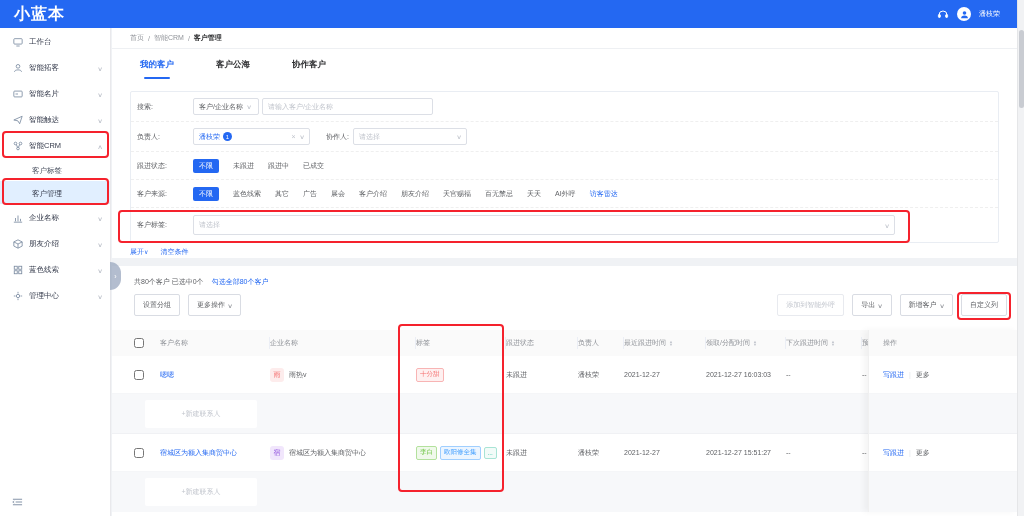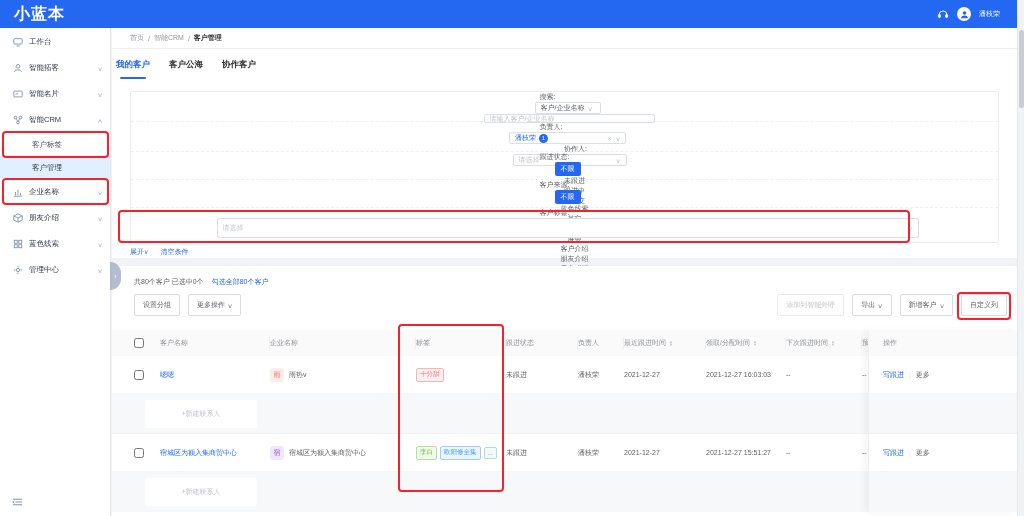--- a/index.html
+++ b/index.html
@@ -27,27 +27,27 @@
   .side-item.active { background:#e1efff; color:#33394a; }
   .chev { color:#b7bcc6; font-size:6px; transform:scaleX(1.3); }
   .side-collapse-handle { position:absolute; left:110px; top:262px; width:11px; height:28px; background:#9aa8bf; opacity:.75; border-radius:0 14px 14px 0; display:flex; align-items:center; justify-content:center; color:#fff; font-size:7px; z-index:6; }
   .side-bottom { position:absolute; left:12px; bottom:9px; }
 
   
   .breadcrumb-bar { position:absolute; left:112px; top:28px; width:905px; height:21px; background:#fff; border-bottom:1px solid #eef0f3; display:flex; align-items:center; padding-left:18px; gap:4px; color:#909399; }
   .breadcrumb-bar .current { color:#303133; font-weight:bold; }
 
   .tab-card { position:absolute; left:112px; top:49px; width:905px; height:209px; background:#fff; }
-  .tabs { display:flex; gap:19px; padding:10px 0 0 4px; }
+  .tabs { display:flex; gap:42px; padding:10px 0 0 28px; }
   .tab { font-size:8.5px; font-weight:bold; color:#303133; padding-bottom:8px; position:relative; cursor:pointer; }
   .tab.active { color:#2468f2; }
   .tab.active::after { content:""; position:absolute; left:4px; right:4px; bottom:0; height:2px; background:#2468f2; border-radius:1px; }
 
   .filter-box { position:absolute; left:18px; top:42px; width:869px; height:152px; border:1px solid #e9edf3; border-radius:2px; }
-  .f-row { display:flex; align-items:center; padding-left:6px; border-bottom:1px dashed #efefef;flex-direction:column; }
+  .f-row { display:flex; align-items:center; padding-left:6px; border-bottom:1px dashed #efefef; }
   .f-row:last-child { border-bottom:none; }
   .f-label { width:56px; color:#606266; }
   .sel { border:1px solid #dcdfe6; border-radius:2px; height:17px; display:flex; align-items:center; padding:0 5px; background:#fff; cursor:pointer; }
   .sel .ph { color:#c0c4cc; flex:1; }
   .sel .arrow { color:#c0c4cc; font-size:6px; margin-left:4px; transform:scaleX(1.3); }
   .f-input { border:1px solid #dcdfe6; border-radius:2px; height:17px; width:171px; margin-left:3px; padding:0 5px; font-size:7px; color:#606266; font-family:inherit; }
   .f-input::placeholder { color:#c0c4cc; }
   .owner-name { color:#2468f2; }
   .badge { display:inline-flex; align-items:center; justify-content:center; min-width:9px; height:9px; border-radius:5px; background:#2468f2; color:#fff; font-size:6px; margin-left:3px; }
   .x-icon { color:#c0c4cc; margin-left:14px; font-size:7px; }
@@ -159,20 +159,29 @@
             <rect x="1" y="2.5" width="10" height="7" rx="1"></rect>
             <line x1="3" y1="6" x2="6" y2="6"></line>
           </svg>
         </span>
       <span class="lbl">智能名片</span>
       <span class="chev">∨</span>
     </div>
     <div class="side-item">
       <span>
           <svg width="10" height="10" viewBox="0 0 12 12" fill="none" stroke="#7a8aa0" stroke-width="1">
+            <path d="M1,6 L11,1.5 L8,10.5 L5.8,7 Z"></path>
+          </svg>
+        </span>
+      <span class="lbl">智能触达</span>
+      <span class="chev">∨</span>
+    </div>
+    <div class="side-item">
+      <span>
+          <svg width="10" height="10" viewBox="0 0 12 12" fill="none" stroke="#7a8aa0" stroke-width="1">
             <circle cx="3" cy="3" r="1.6"></circle>
             <circle cx="9" cy="3" r="1.6"></circle>
             <circle cx="6" cy="9" r="1.6"></circle>
             <line x1="4" y1="4.2" x2="5.4" y2="7.6"></line>
             <line x1="8" y1="4.2" x2="6.6" y2="7.6"></line>
           </svg>
         </span>
       <span class="lbl">智能CRM</span>
       <span class="chev">∧</span>
     </div>

